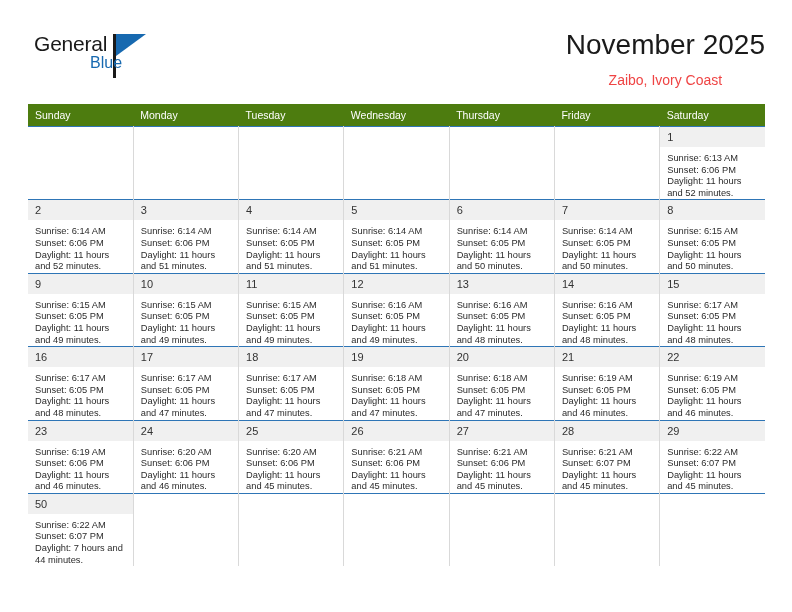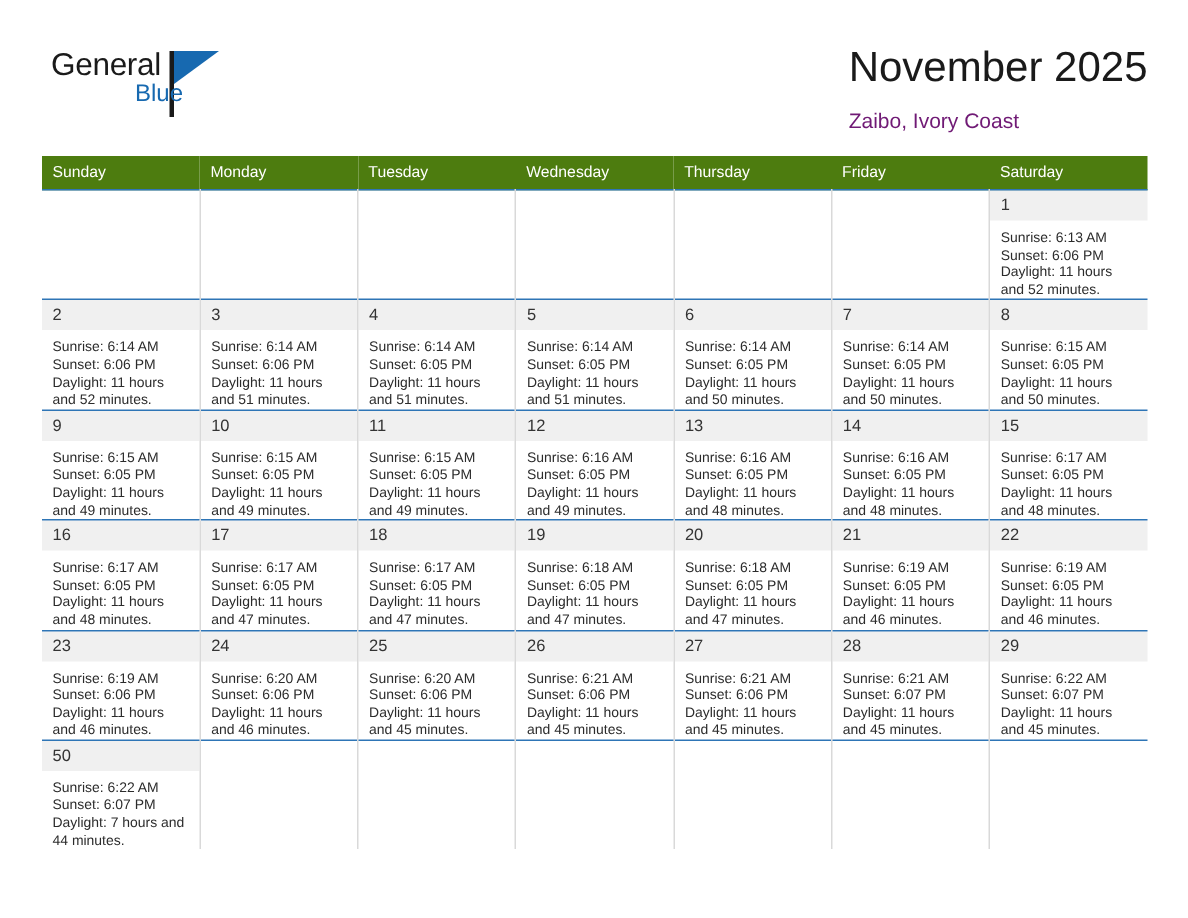--- a/index.html
+++ b/index.html
@@ -68,32 +68,32 @@
     top: 22px;
     font-size: 16px;
     color: #1769b0;
     font-family: "Liberation Sans", sans-serif;
   }
 
   .title-block {
     position: absolute;
     right: 0;
     top: 0;
-    text-align: left;
+    text-align: center;
   }
   .month-title {
     font-size: 28px;
     font-weight: normal;
     color: #1a1a1a;
     line-height: 34px;
     white-space: nowrap;
   }
   .location {
     font-size: 14px;
-    color: #701a75;
+    color: #ef4444;
     line-height: 20px;
     margin-top: 8px;
     white-space: nowrap;
   }
 
   
   .calendar {
     position: absolute;
     left: 28px;
     top: 104px;

